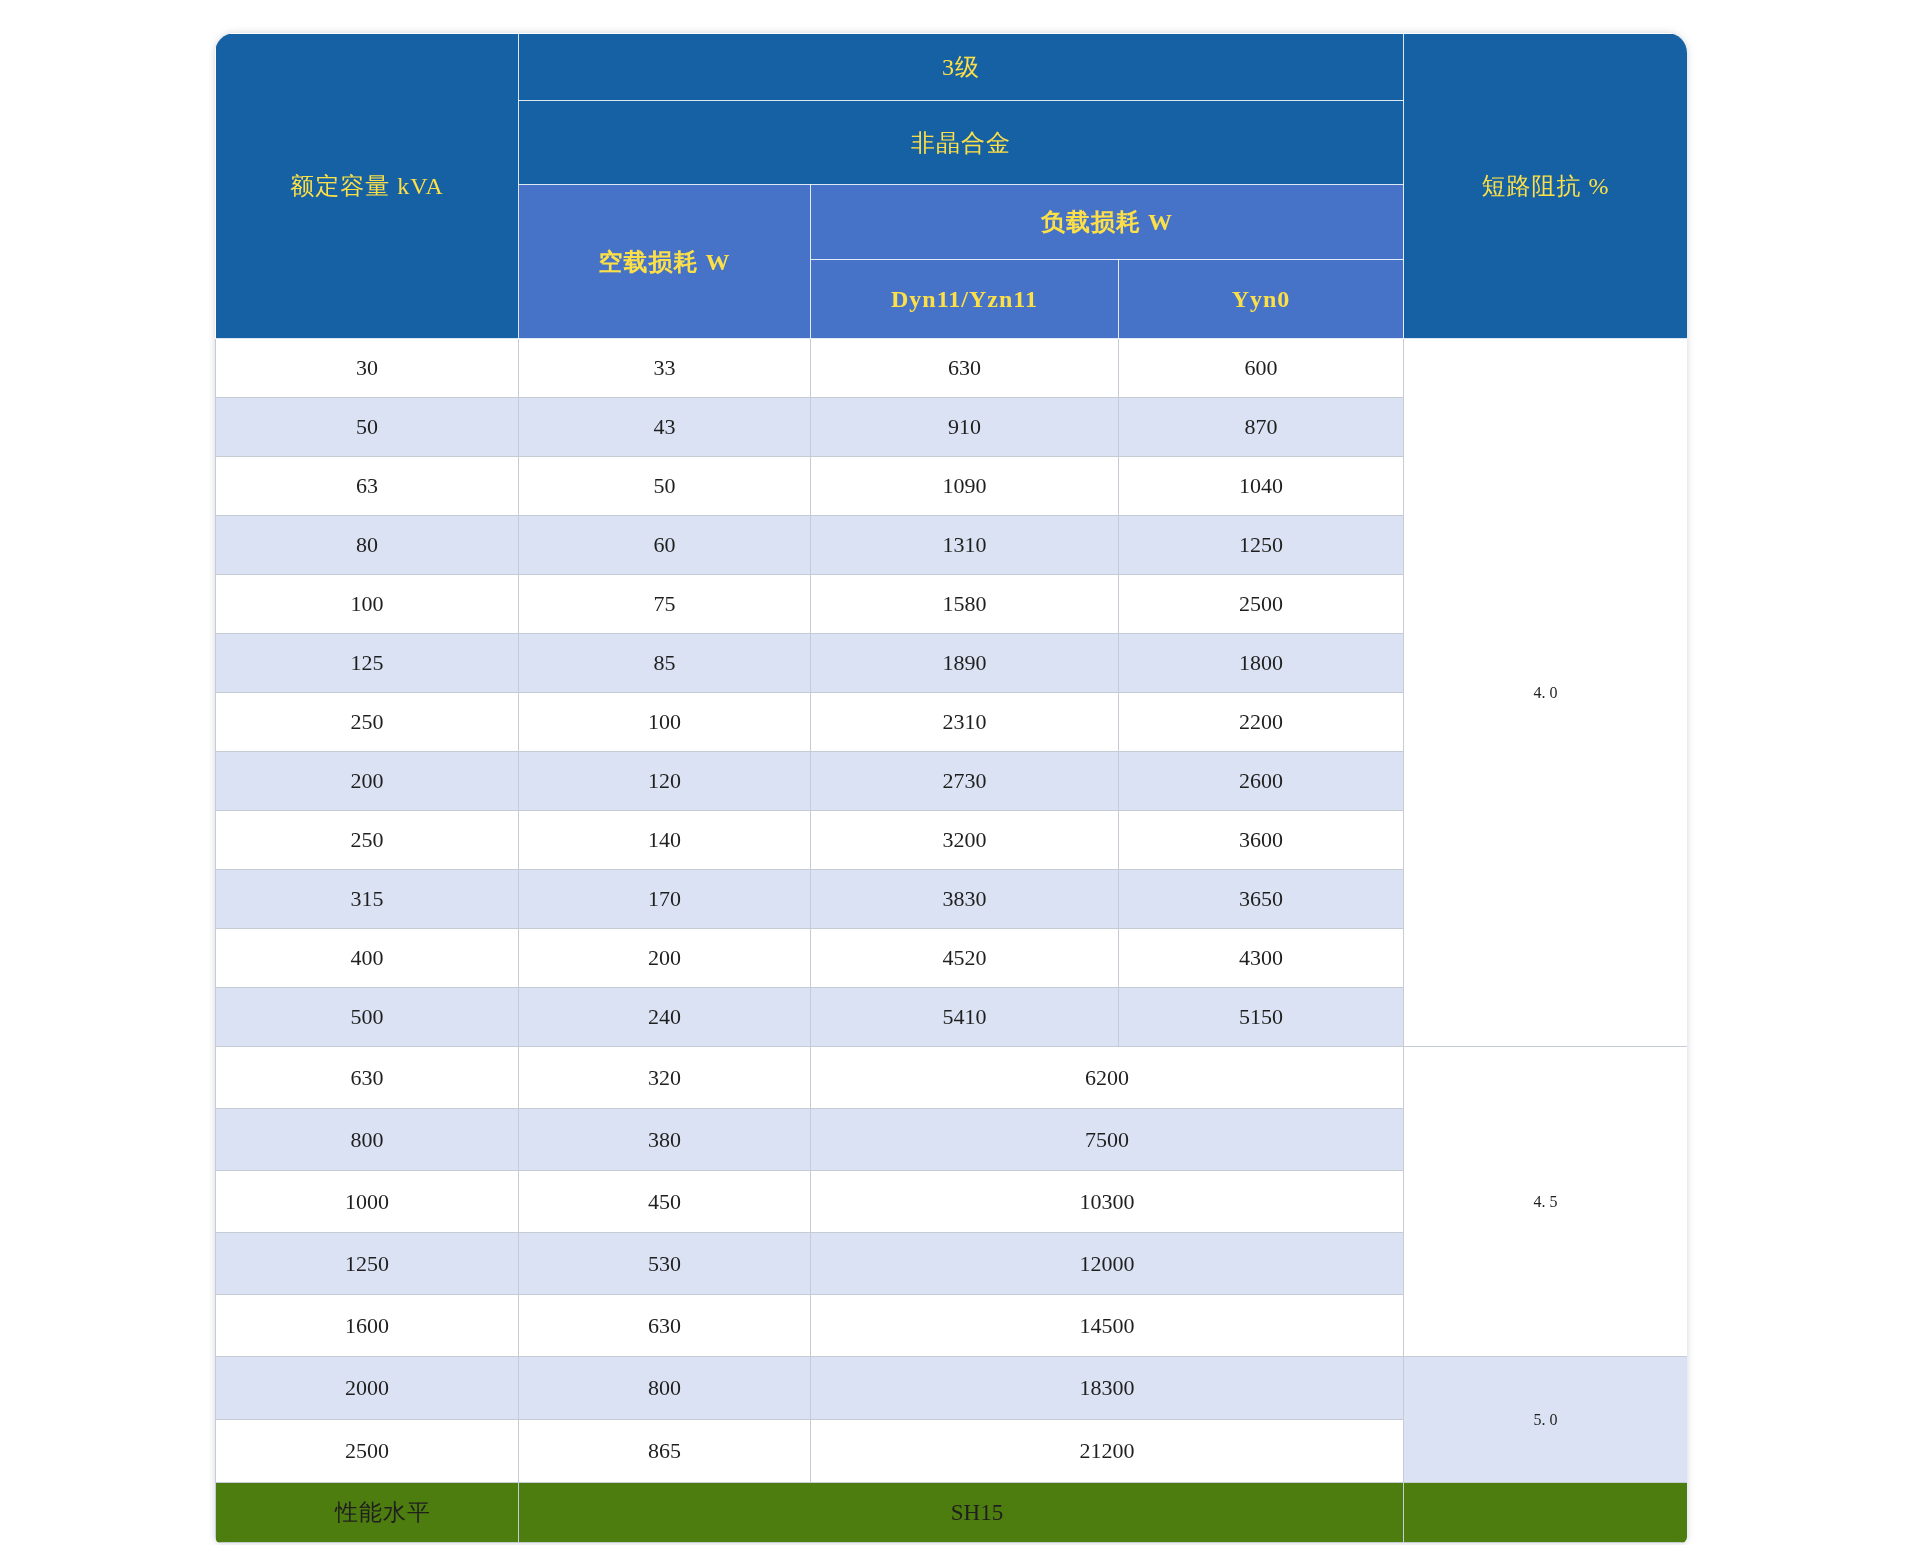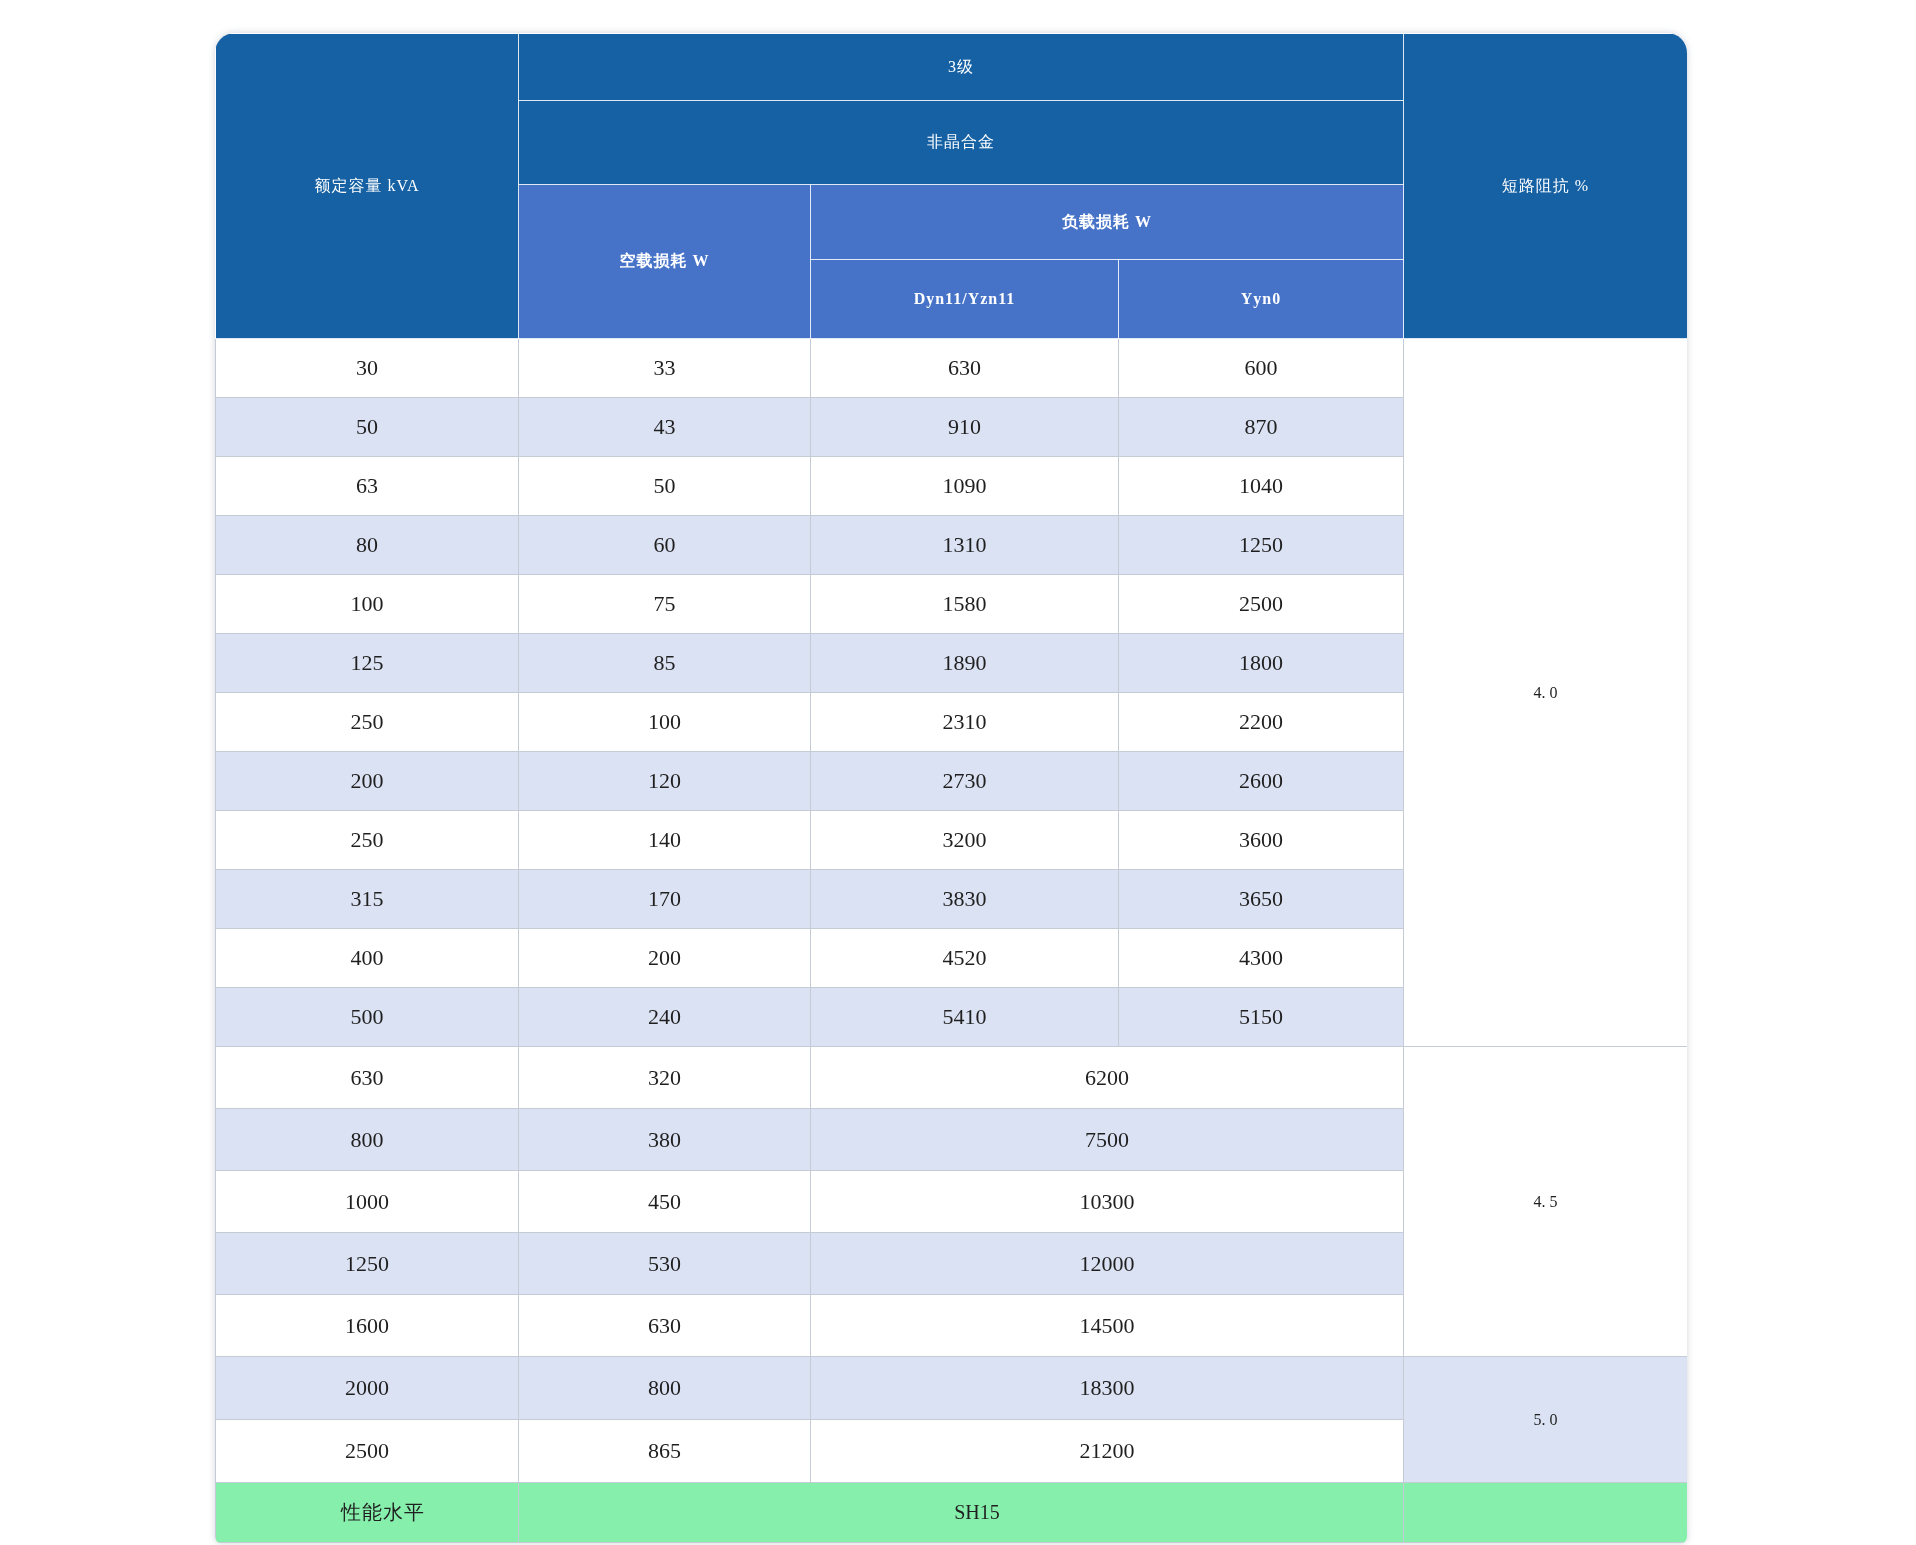--- a/index.html
+++ b/index.html
@@ -34,22 +34,22 @@
   col.c1 { width: 303px; }
   col.c2 { width: 292px; }
   col.c3 { width: 308px; }
   col.c4 { width: 285px; }
   col.c5 { width: 284px; }
 
   
   thead td {
     text-align: center;
     vertical-align: middle;
-    color: #ffffff;
-    font-size: 16px;
+    color: #fde047;
+    font-size: 24px;
     letter-spacing: 1px;
     border: 1px solid rgba(255,255,255,0.85);
   }
   thead td.dark { background: #1561a4; }
   thead td.mid  { background: #4673c8; font-weight: bold; }
   thead tr.hr1 td { height: 64px; }
   thead tr.hr2 td { height: 81px; }
   thead tr.hr3 td { height: 72px; }
   thead tr.hr4 td { height: 76px; }
 
@@ -63,23 +63,23 @@
     background: #ffffff;
   }
   tbody tr.striped td { background: #dbe2f3; }
   tbody td.impedance { background: #ffffff; font-size: 16px; }
   tbody tr.g1 td { height: 56px; margin-top: 28px; }
   tbody tr.g2 td { height: 59px; }
   tbody tr.g3 td { height: 60px; }
 
   
   tfoot td {
-    background: #86efac;
+    background: #4d7c0f;
     height: 57px;
-    font-size: 20px;
+    font-size: 23px;
     padding-left: 33px;
   }
   tfoot td.flabel { letter-spacing: 1px; }
 </style>
 </head>
 <body>
 
 <div class="canvas">
   <div class="table-wrap">
     <table class="spec">

